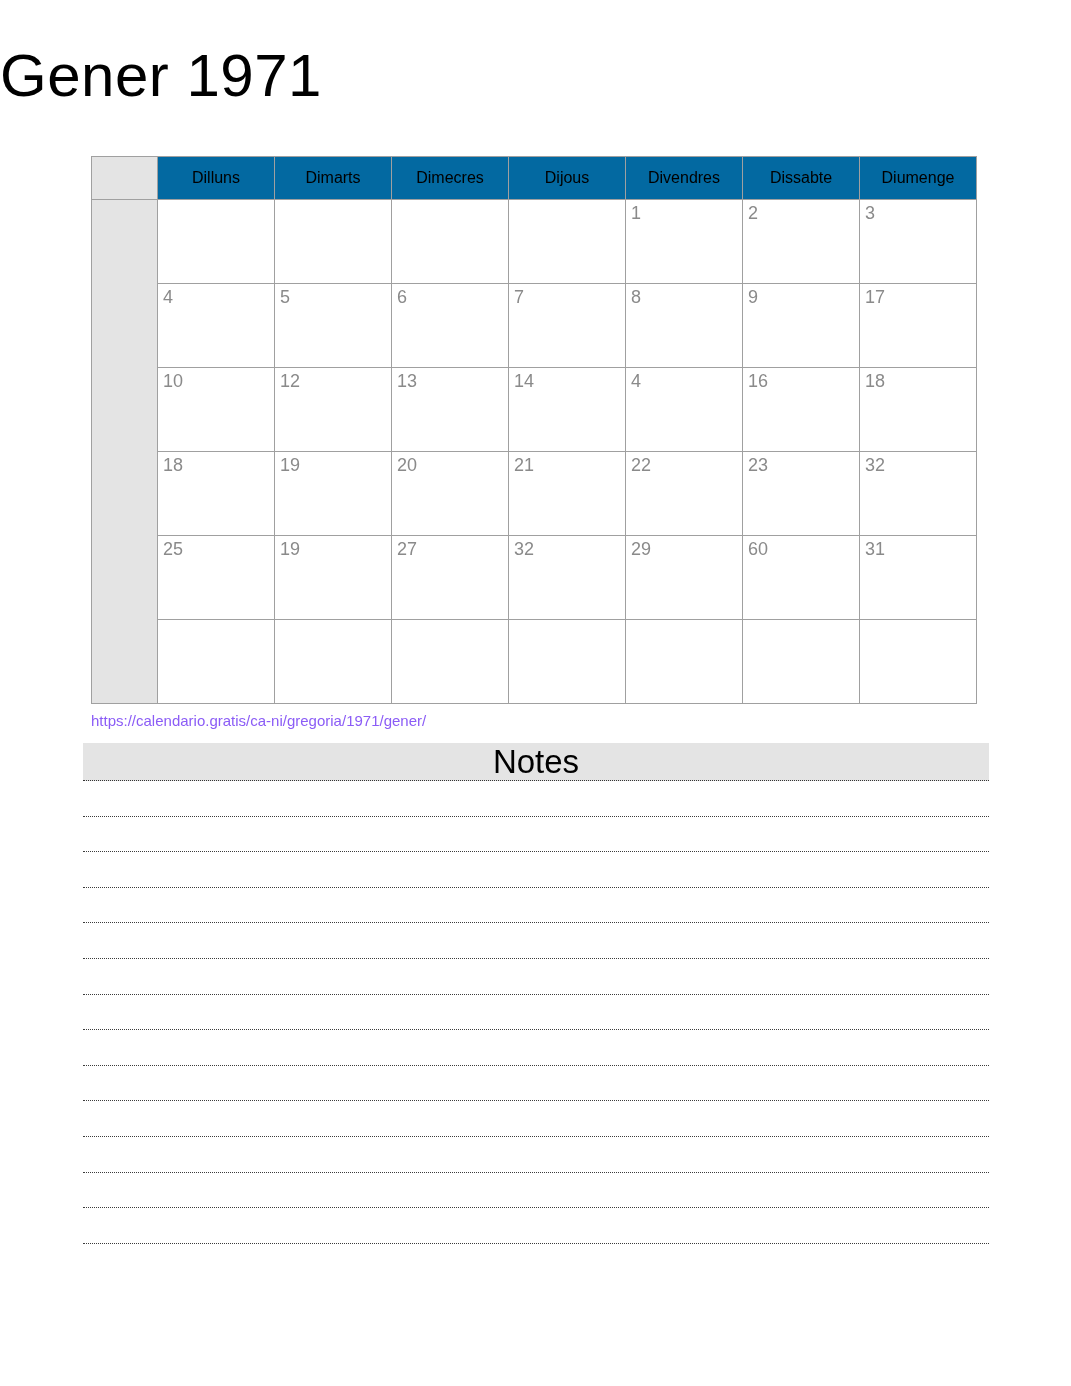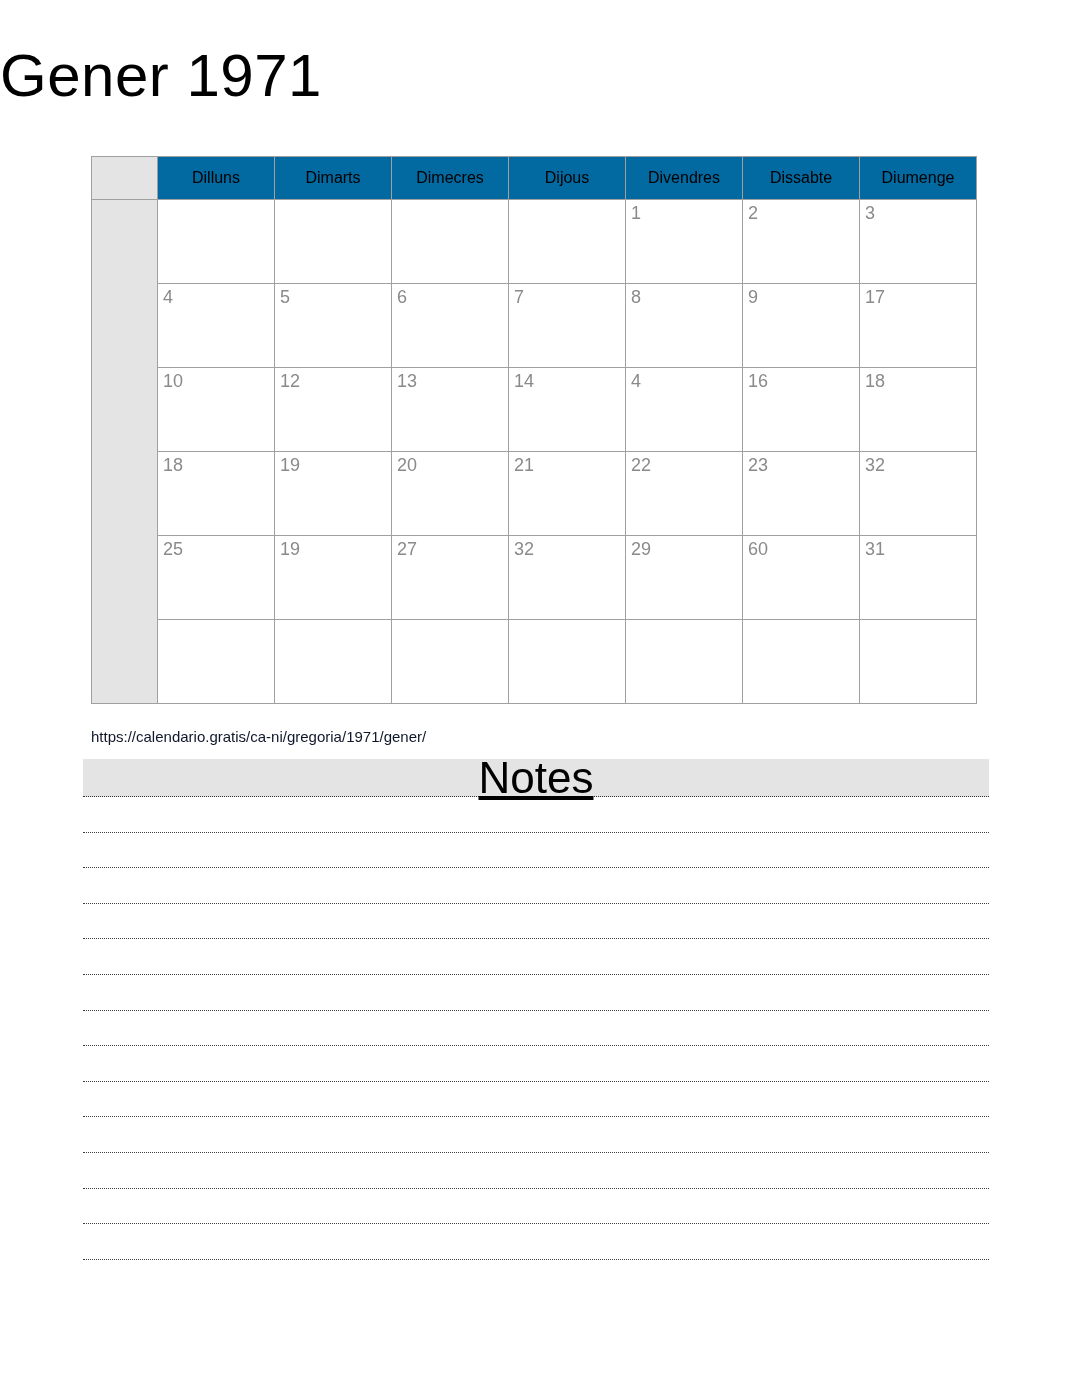--- a/index.html
+++ b/index.html
@@ -56,41 +56,40 @@
     vertical-align: top;
     text-align: left;
     font-size: 18px;
     color: #8a8a8a;
     padding: 3px 0 0 5px;
     background: #ffffff;
   }
 
   
   .source-url {
-    margin: 23px 0 0 91px;
+    margin: 7px 0 0 91px;
     font-size: 15px;
     line-height: 19px;
-    color: #0f172a;
+    color: #8b5cf6;
   }
 
   
   .notes {
     margin: 13px 0 0 83px;
     width: 906px;
   }
   .notes-header {
     background: #e4e4e4;
     height: 37px;
     line-height: 37px;
     text-align: center;
-    font-size: 44px;
+    font-size: 33px;
     font-weight: 400;
     color: #000000;
     border-bottom: 1px dotted #333333;
-    text-decoration: underline;
   }
   .note-line {
     height: 34.6px;
     border-bottom: 1px dotted #3c3c3c;
   }
 </style>
 </head>
 <body>
 
 <h1 class="page-title">Gener 1971</h1>

